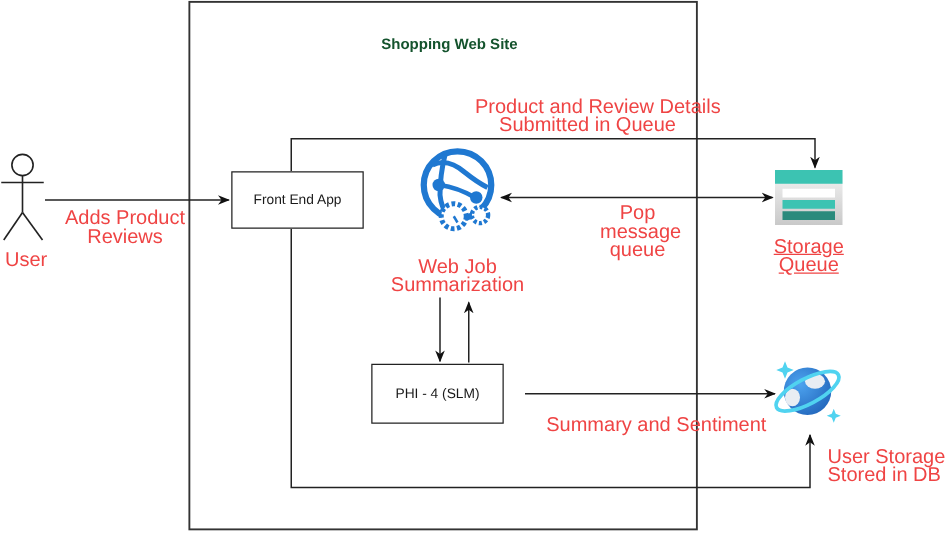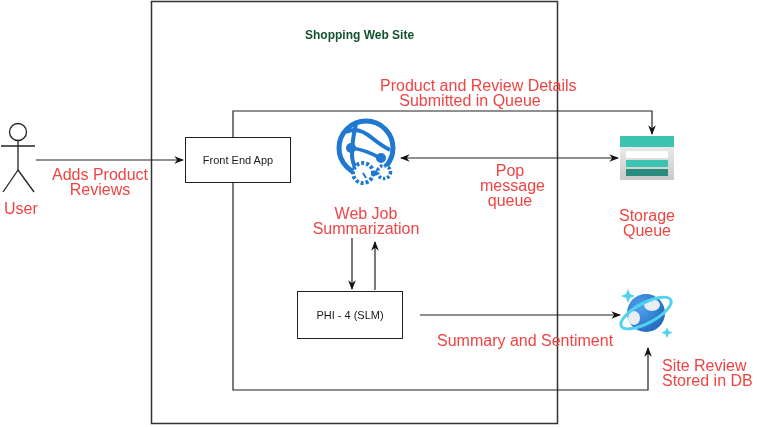--- a/index.html
+++ b/index.html
@@ -114,21 +114,21 @@
 
 <div class="box" style="left:185px; top:137px; width:106px; height:46px;">Front End App</div>
 
 <div class="box" style="left:297px; top:291px; width:106px; height:48px;">PHI - 4 (SLM)</div>
 
 <div class="lbl" style="left:311px; top:206px; width:110px;">
   <div>Web Job</div>
   <div>Summarization</div>
 </div>
 
-<div class="lbl" style="left:617px; top:208px; width:60px;">
+<div class="lbl" style="left:617px; top:190px; width:60px;text-decoration:underline;">
   <div>Storage</div>
   <div>Queue</div>
 </div>
 
 <div class="lbl" style="left:662px; top:358px; width:86px; text-align:left;">
-  <div>Site Review</div>
+  <div>User Storage</div>
   <div>Stored in DB</div>
 </div>
 
 </body></html>

